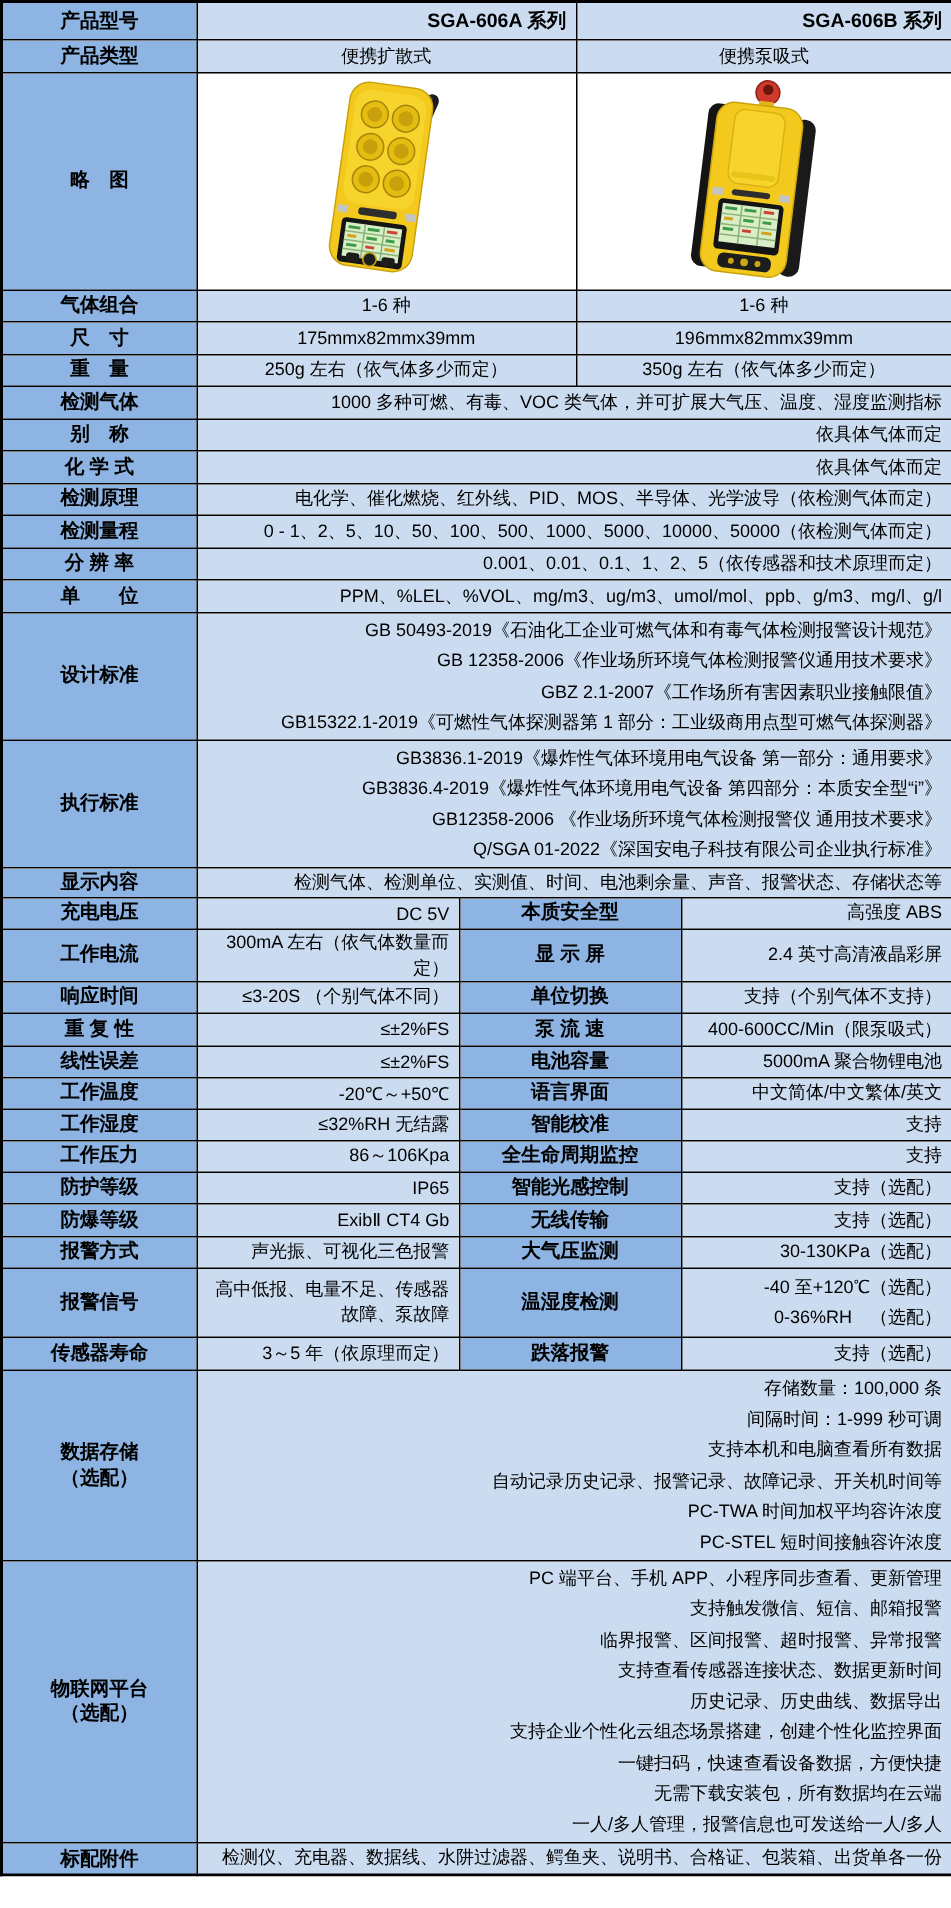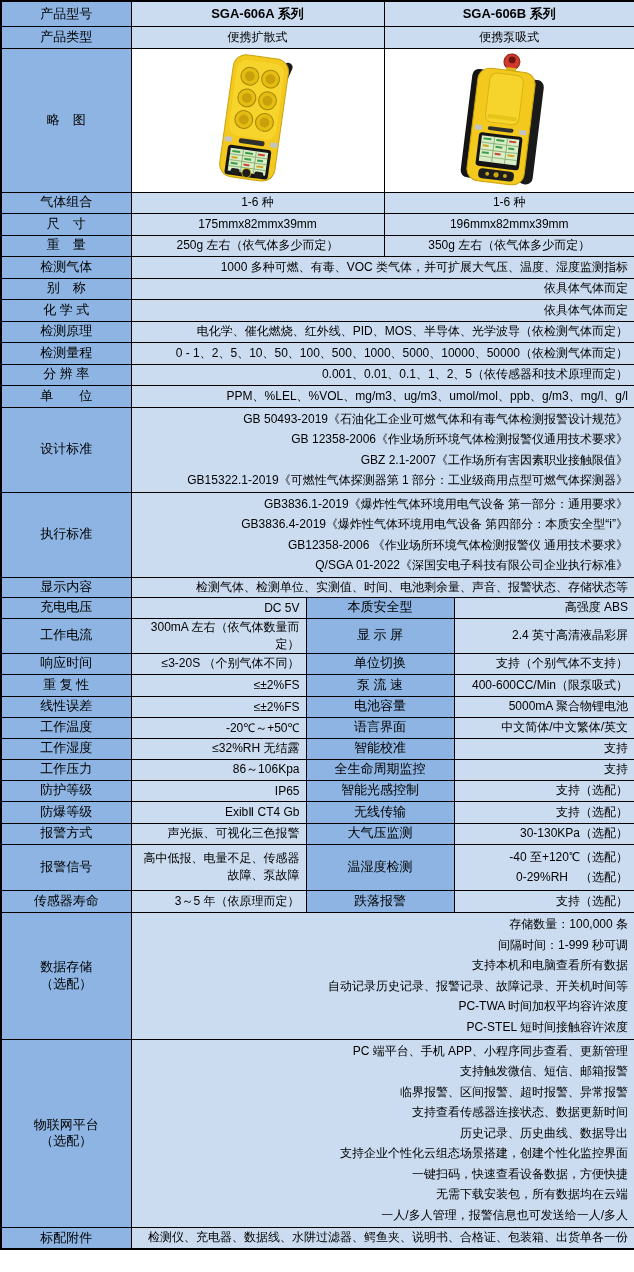--- a/index.html
+++ b/index.html
@@ -3,24 +3,24 @@
 <meta charset="utf-8">
 <style>
   html,body{margin:0;padding:0;background:#fff;}
   .sheet{width:634px;}
   table.spec-table{
     width:634px;border-collapse:collapse;table-layout:fixed;
     border:2px solid #000;
     font-family:"Liberation Sans",sans-serif;color:#000;
   }
   td{border:1px solid #000;padding:0 6px;overflow:hidden;vertical-align:middle;}
-  .lbl{background:#8db4e2;font-weight:normal;font-size:13px;text-align:center;padding:0 1px;line-height:1.25;}
+  .lbl{background:#8db4e2;font-weight:bold;font-size:13px;text-align:center;padding:0 1px;line-height:1.25;}
   .val{background:#cbdcf0;font-size:12px;text-align:right;}
   .val.c{text-align:center;}
-  .val.hdr{font-weight:bold;font-size:13px;text-align:center;}
+  .val.hdr{font-weight:bold;font-size:13px;}
   .img-cell{background:#ffffff;text-align:center;padding:0;}
   .lines{white-space:pre-line;line-height:20.5px;padding:1px 6px;}
   .two-line div{line-height:20px;}
 </style>
 </head>
 <body>
 
 <div class="sheet">
 <table class="spec-table">
   <colgroup>
@@ -273,21 +273,21 @@
     <td class="val">声光振、可视化三色报警</td>
     <td class="lbl" colspan="2">大气压监测</td>
     <td class="val">30-130KPa（选配）</td>
   </tr>
   <tr style="height:46px">
     <td class="lbl">报警信号</td>
     <td class="val">高中低报、电量不足、传感器故障、泵故障</td>
     <td class="lbl" colspan="2">温湿度检测</td>
     <td class="val two-line">
       <div>-40 至+120℃（选配）</div>
-      <div>0-29%RH　（选配）</div>
+      <div>0-36%RH　（选配）</div>
     </td>
   </tr>
   <tr style="height:22px">
     <td class="lbl">传感器寿命</td>
     <td class="val">3～5 年（依原理而定）</td>
     <td class="lbl" colspan="2">跌落报警</td>
     <td class="val">支持（选配）</td>
   </tr>
 
   <tr style="height:127px">

